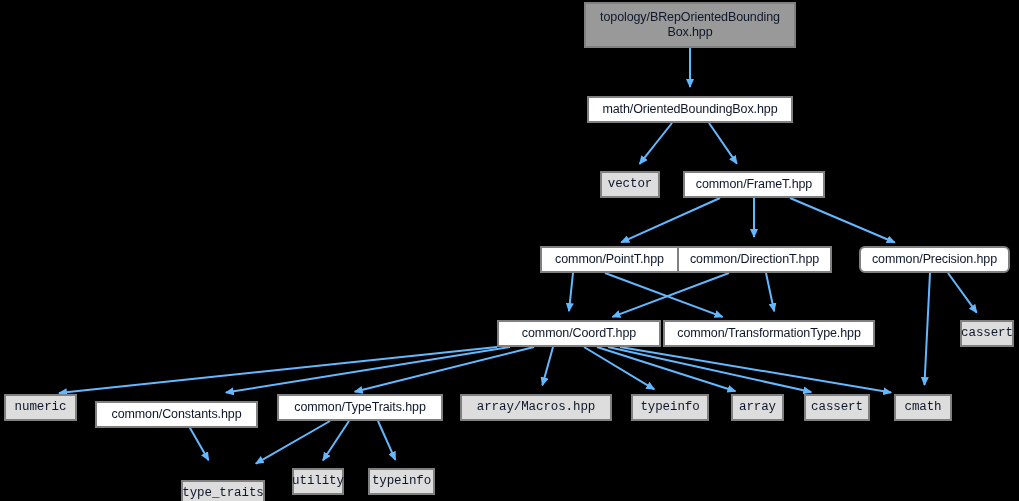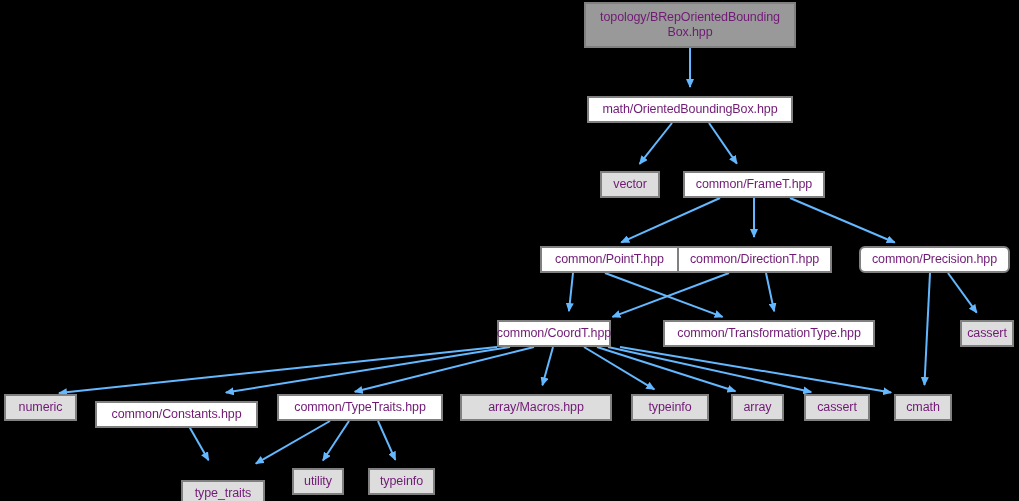--- a/index.html
+++ b/index.html
@@ -24,39 +24,40 @@
   }
   .node {
     position: absolute;
     box-sizing: border-box;
     display: flex;
     align-items: center;
     justify-content: center;
     text-align: center;
     font-size: 12.5px;
     line-height: 15px;
-    color: #701a75;
+    color: #0f172a;
     letter-spacing: -0.1px;
     border-style: solid;
     border-width: 1px;
     padding: 7px 3px;
     white-space: pre-line;
     user-select: none;
   }
   
   .node.project {
     background: #ffffff;
     border-color: #808080;
     border-width: 2px;
   }
   
   .node.system {
     background: #dddddd;
     border-color: #808080;
     border-width: 2px;
+    font-family: Liberation Mono, monospace;
   }
   
   .node.root {
     background: #999999;
     border-color: #808080;
     border-width: 2px;
   }
 </style>
 </head>
 <body>
@@ -97,21 +98,21 @@
   </svg>
   <div id="node-layer">
       <div class="node root" style="left: 584px; top: 2px; width: 212px; height: 46px;">topology/BRepOrientedBounding
 Box.hpp</div>
       <div class="node project" style="left: 587px; top: 96px; width: 206px; height: 27px;">math/OrientedBoundingBox.hpp</div>
       <div class="node system" style="left: 600px; top: 171px; width: 60px; height: 27px;">vector</div>
       <div class="node project" style="left: 683px; top: 171px; width: 142px; height: 27px;">common/FrameT.hpp</div>
       <div class="node project" style="left: 512px; top: 246px; width: 139px; height: 27px; margin-left: 28px;">common/PointT.hpp</div>
       <div class="node project" style="left: 677px; top: 246px; width: 155px; height: 27px;">common/DirectionT.hpp</div>
       <div class="node project" style="left: 859px; top: 246px; width: 151px; height: 27px; border-radius: 6px;">common/Precision.hpp</div>
-      <div class="node project" style="left: 497px; top: 320px; width: 114px; height: 27px;">common/CoordT.hpp</div>
+      <div class="node project" style="left: 497px; top: 320px; width: 164px; height: 27px;">common/CoordT.hpp</div>
       <div class="node project" style="left: 663px; top: 320px; width: 212px; height: 27px;">common/TransformationType.hpp</div>
       <div class="node system" style="left: 960px; top: 320px; width: 54px; height: 27px;">cassert</div>
       <div class="node system" style="left: 4px; top: 394px; width: 73px; height: 27px;">numeric</div>
       <div class="node project" style="left: 95px; top: 394px; width: 163px; height: 27px; margin-top: 7px;">common/Constants.hpp</div>
       <div class="node project" style="left: 277px; top: 394px; width: 166px; height: 27px;">common/TypeTraits.hpp</div>
       <div class="node system" style="left: 460px; top: 394px; width: 152px; height: 27px;">array/Macros.hpp</div>
       <div class="node system" style="left: 631px; top: 394px; width: 78px; height: 27px;">typeinfo</div>
       <div class="node system" style="left: 731px; top: 394px; width: 53px; height: 27px;">array</div>
       <div class="node system" style="left: 804px; top: 394px; width: 66px; height: 27px; text-align: center;">cassert</div>
       <div class="node system" style="left: 894px; top: 394px; width: 58px; height: 27px;">cmath</div>

